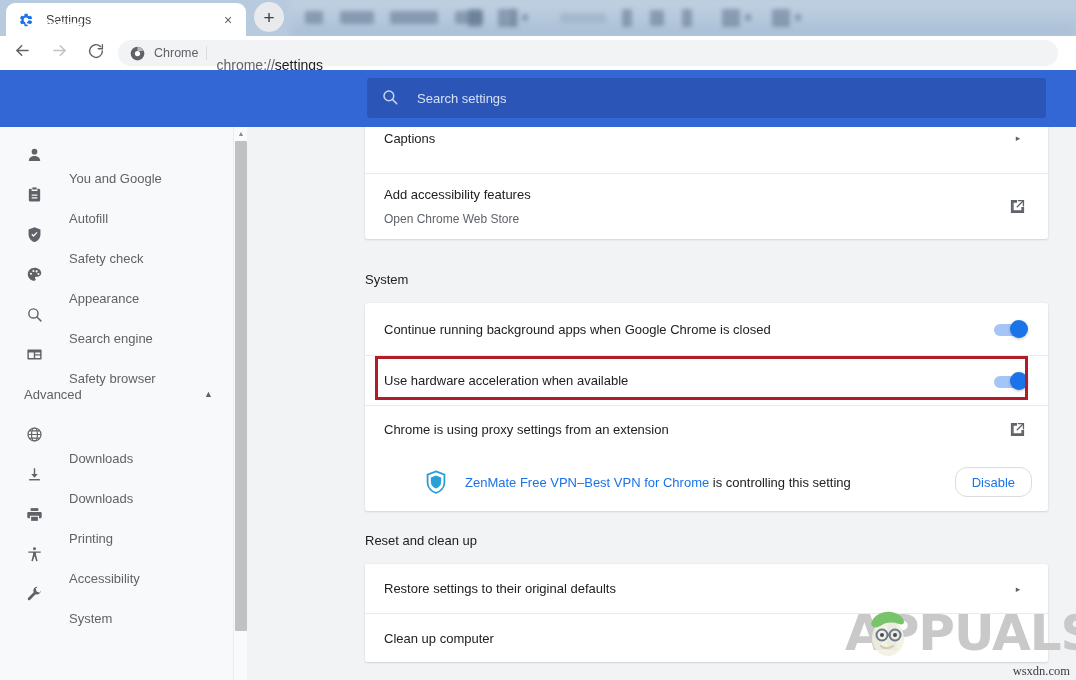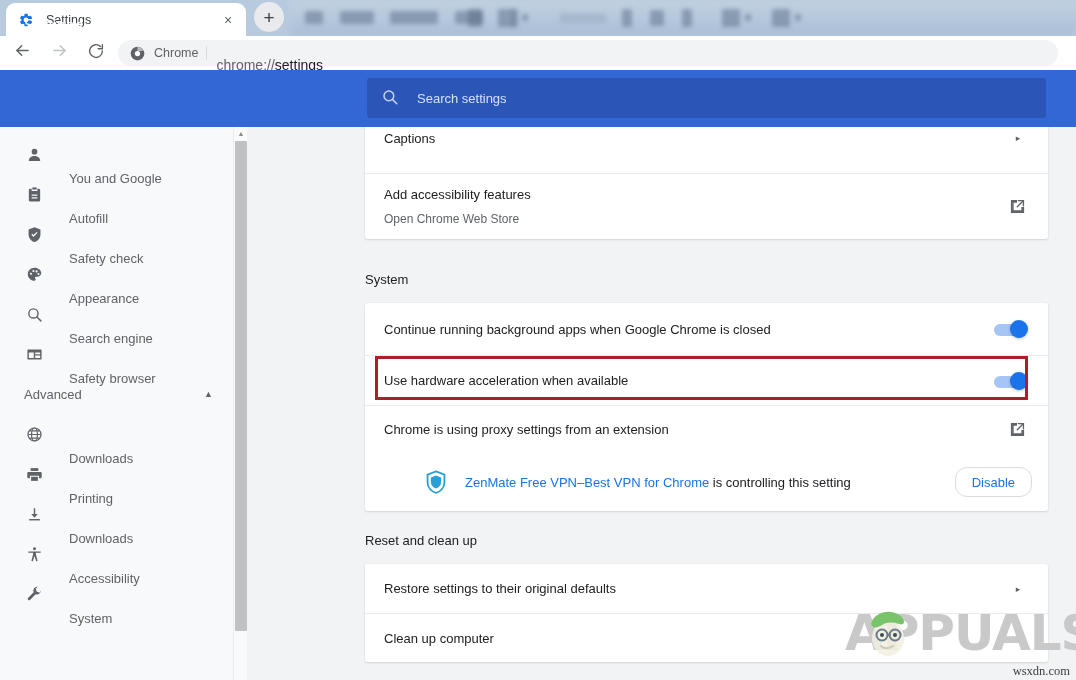--- a/index.html
+++ b/index.html
@@ -408,36 +408,36 @@
             <ellipse cx="12" cy="12" rx="4.2" ry="9.2"></ellipse>
             <path d="M3 12h18M4.6 7h14.8M4.6 17h14.8"></path>
           </svg>
       </span>
       <span class="lbl">Downloads</span>
     </div>
 
     <div class="side-item">
       <span class="ico">
         <svg width="17" height="17" viewBox="0 0 24 24" fill="currentColor">
+            <path d="M11 3h2v8.4h3.6L12 16.6 7.4 11.4H11z"></path>
+            <rect x="4.4" y="18.4" width="15.2" height="2"></rect>
+          </svg>
+      </span>
+      <span class="lbl">Downloads</span>
+    </div>
+
+    <div class="side-item">
+      <span class="ico">
+        <svg width="17" height="17" viewBox="0 0 24 24" fill="currentColor">
             <path d="M6.6 3h10.8v4H6.6z"></path>
             <path d="M3.4 8.4h17.2a1.6 1.6 0 011.6 1.6v5.6a1.6 1.6 0 01-1.6 1.6h-2.2v-3.6H5.6v3.6H3.4a1.6 1.6 0 01-1.6-1.6V10a1.6 1.6 0 011.6-1.6z"></path>
             <path d="M7.2 15.2h9.6V21H7.2z"></path>
           </svg>
       </span>
       <span class="lbl">Printing</span>
-    </div>
-
-    <div class="side-item">
-      <span class="ico">
-        <svg width="17" height="17" viewBox="0 0 24 24" fill="currentColor">
-            <path d="M11 3h2v8.4h3.6L12 16.6 7.4 11.4H11z"></path>
-            <rect x="4.4" y="18.4" width="15.2" height="2"></rect>
-          </svg>
-      </span>
-      <span class="lbl">Downloads</span>
     </div>
 
     <div class="side-item">
       <span class="ico">
         <svg width="17" height="17" viewBox="0 0 24 24" fill="currentColor">
             <circle cx="12" cy="3.8" r="2.1"></circle>
             <path d="M3.2 7.6h17.6v2H14v2.2l2.4 9.2-2 .5L12 14l-2.4 7.5-2-.5L10 11.8V9.6H3.2z"></path>
           </svg>
       </span>
       <span class="lbl">Accessibility</span>

